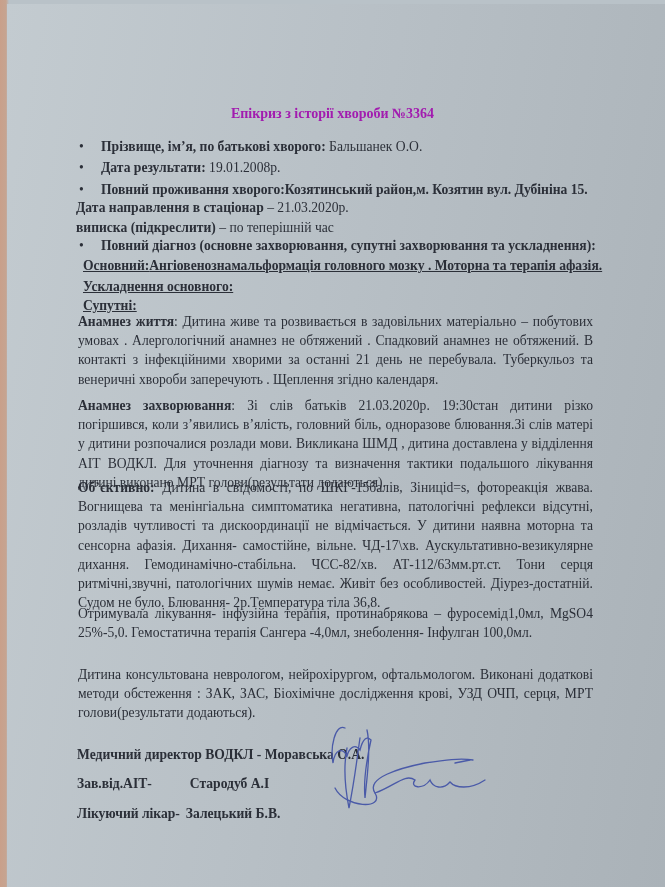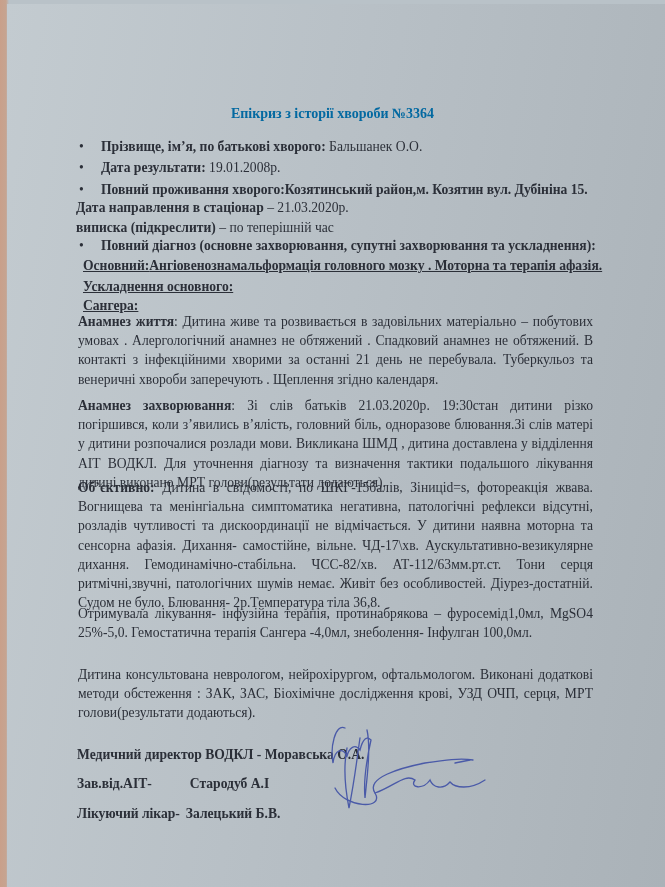--- a/index.html
+++ b/index.html
@@ -6,21 +6,21 @@
   body {
     width:665px; height:887px; overflow:hidden; position:relative;
     background: linear-gradient(90deg, #c9a08a 0px, #c6a491 6px, #b9c2c8 9px);
     font-family: "Liberation Serif", serif;
   }
   .paper {
     position:absolute; left:7px; top:4px; width:658px; height:883px;
     background: linear-gradient(100deg, #c3cbd0 0%, #b8c0c6 45%, #aab2b8 100%);
   }
   .doc { position:absolute; left:0; top:0; width:665px; color:#2b2f38; font-size:13.6px; }
-  .title { position:absolute; left:0; width:665px; top:106px; text-align:center; font-weight:bold; font-size:14px; color:#0369a1; }
+  .title { position:absolute; left:0; width:665px; top:106px; text-align:center; font-weight:bold; font-size:14px; color:#a21caf; }
   .line { position:absolute; left:73px; white-space:nowrap;margin-top:12px; }
   .b { font-weight:bold; }
   .u { text-decoration:underline; }
   .bullet { display:inline-block; width:22px; padding-left:6px; }
   .para { position:absolute; left:78px; width:515px; text-align:justify; line-height:19.2px; }
   .sig { position:absolute; }
 </style>
 </head>
 <body>
 
@@ -47,21 +47,21 @@
   <div class="line" style="top:226px;">
     <span class="bullet">•</span><span class="b">Повний діагноз (основне захворювання, супутні захворювання та ускладнення):</span>
   </div>
   <div class="line" style="top:246px; left:83px;">
     <span class="b u">Основний:</span><span class="b u">Ангіовенознамальформація головного мозку . Моторна та терапія афазія.</span>
   </div>
   <div class="line" style="top:267px; left:83px;">
     <span class="b u">Ускладнення основного:</span>
   </div>
   <div class="line" style="top:286px; left:83px;">
-    <span class="b u">Сангера:</span>
+    <span class="b u">Супутні:</span>
   </div>
 
   <div class="para" style="top:312px;">
     <span class="b">Анамнез життя</span><span>:  Дитина живе та розвивається в задовільних матеріально – побутових умовах . Алергологічний анамнез не обтяжений . Спадковий анамнез не обтяжений. В контакті з інфекційними хворими за останні 21 день не перебувала. Туберкульоз та венеричні хвороби заперечують . Щеплення згідно календаря.</span>
   </div>
 
   <div class="para" style="top:396px;">
     <span class="b">Анамнез захворювання</span><span>: Зі слів батьків 21.03.2020р. 19:30стан дитини різко погіршився, коли з’явились в’ялість, головний біль, одноразове блювання.Зі слів матері у дитини розпочалися розлади мови. Викликана ШМД , дитина доставлена у відділення АІТ ВОДКЛ. Для уточнення діагнозу та визначення тактики подальшого лікування дитині виконано МРТ голови(результати додаються).</span>
   </div>
 

